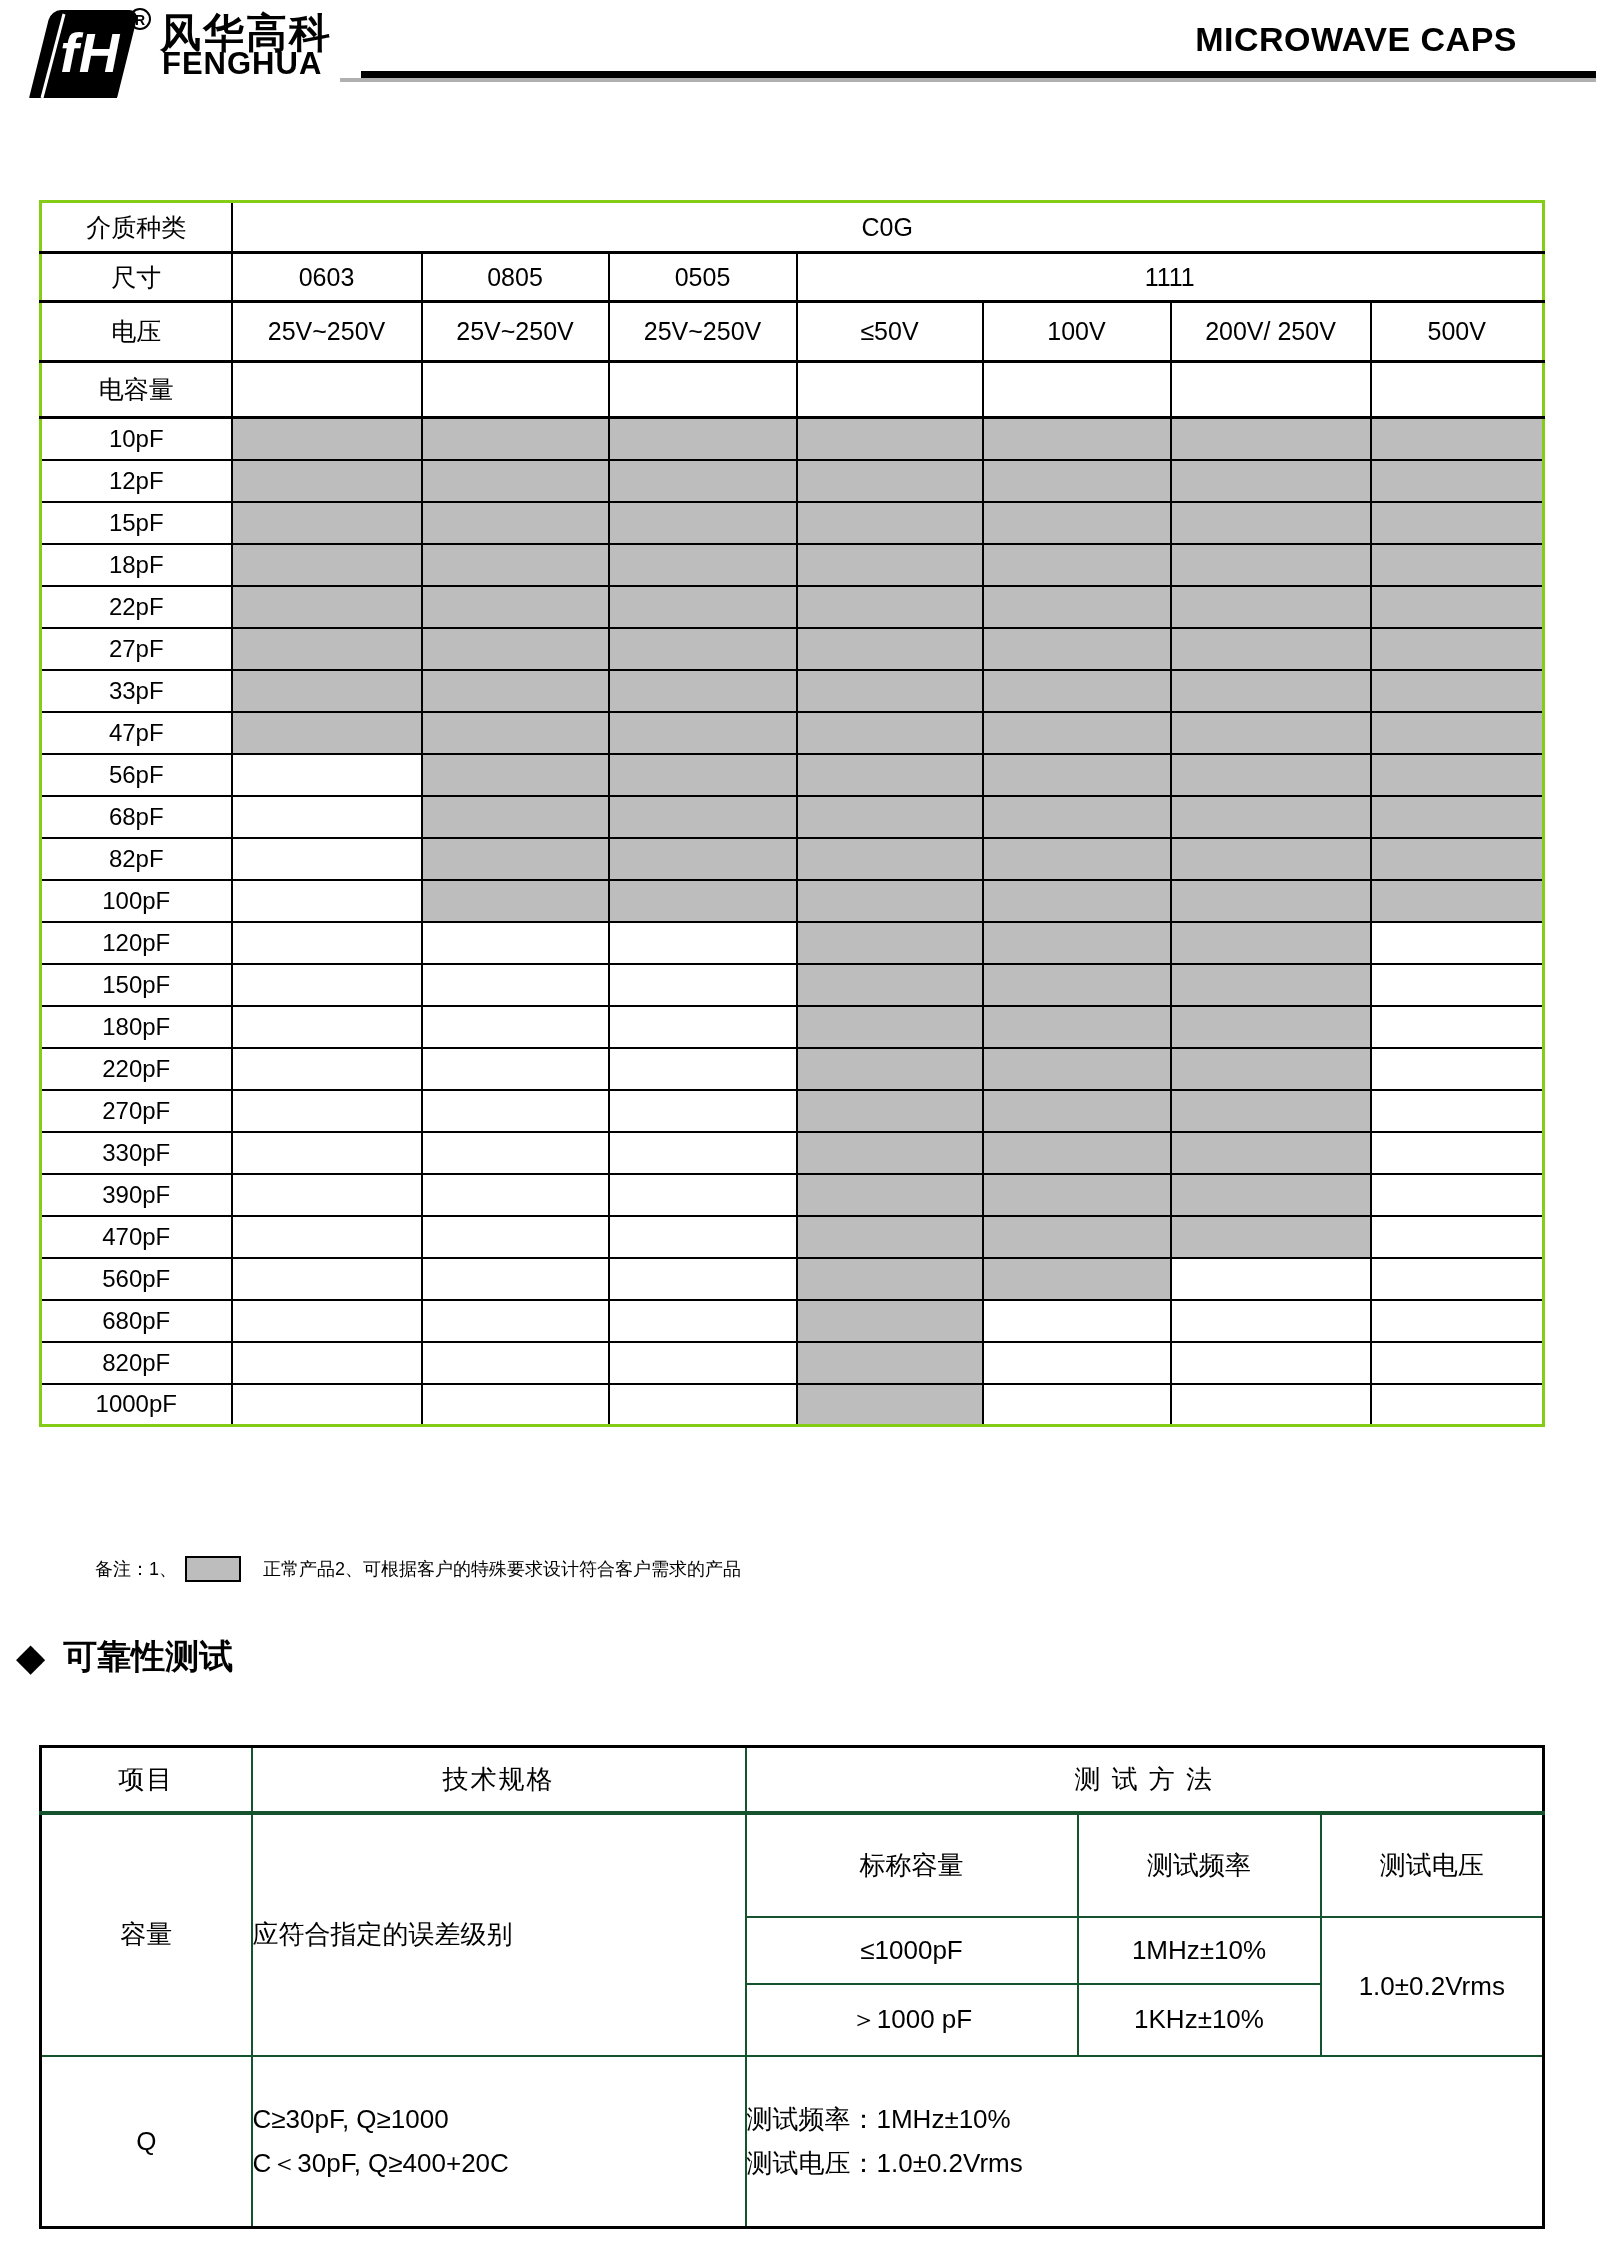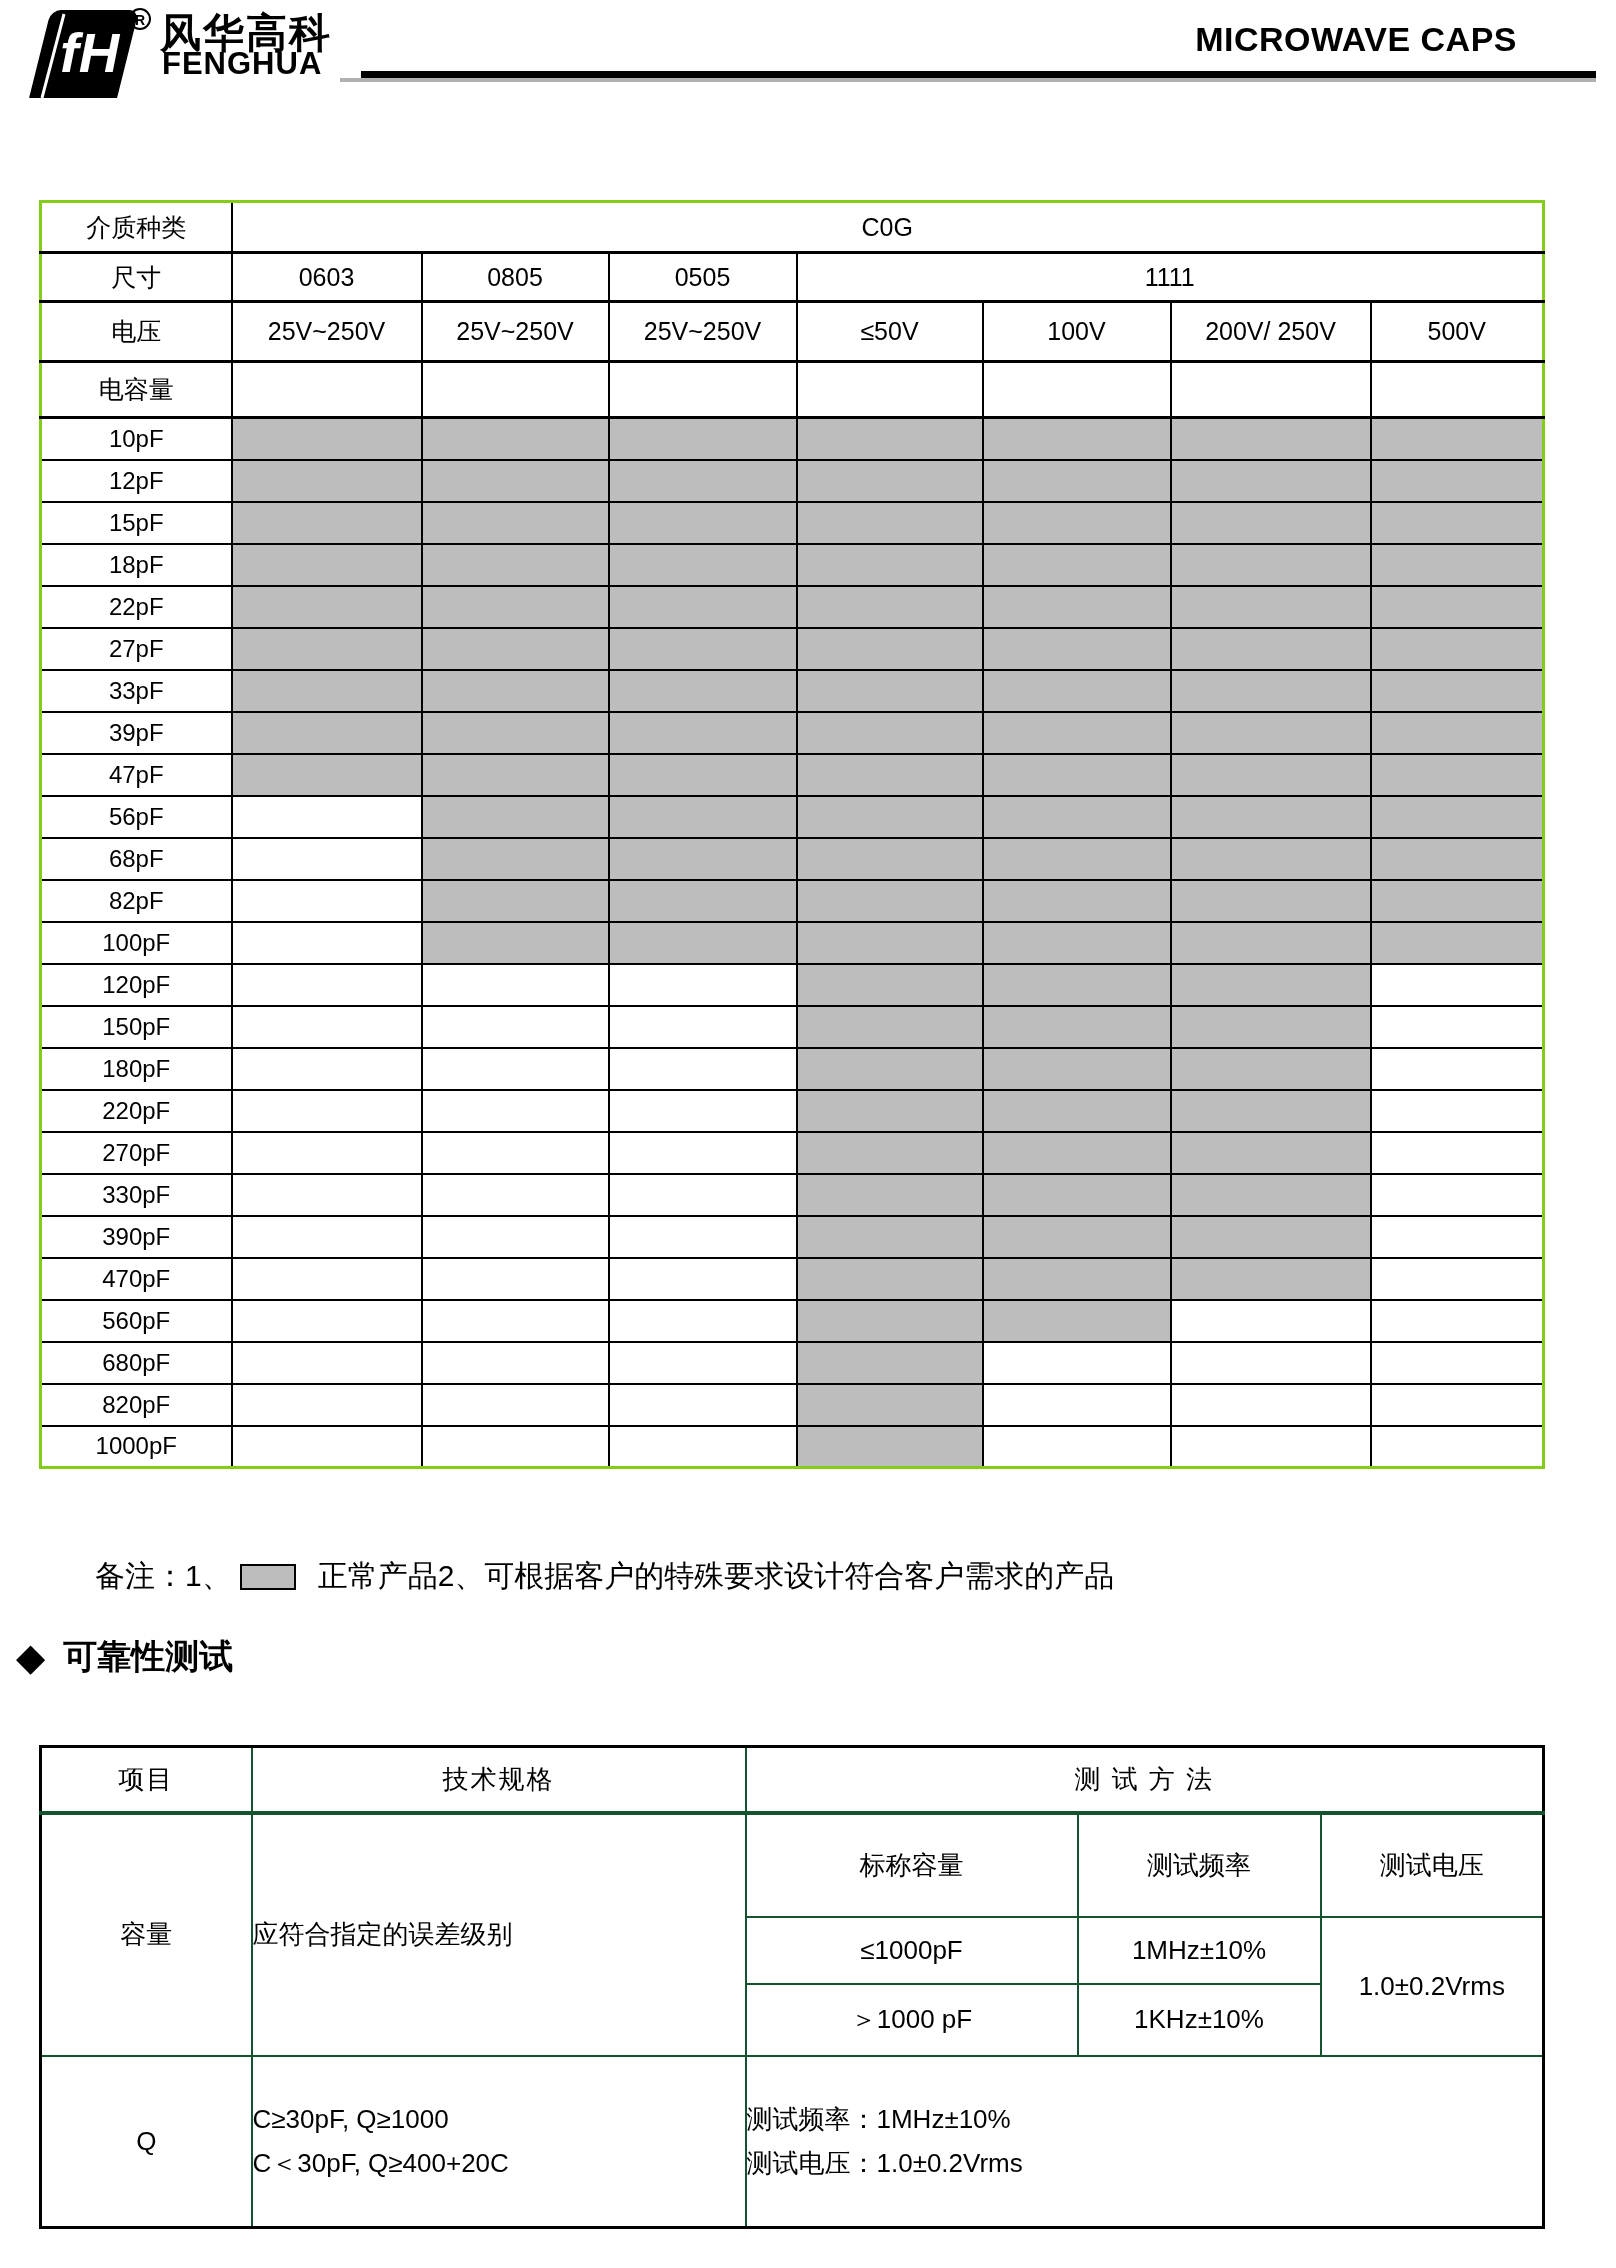--- a/index.html
+++ b/index.html
@@ -21,21 +21,21 @@
   table{border-collapse:collapse;table-layout:fixed;}
   .t1{position:absolute;left:39px;top:200px;width:1503px;border:3px solid #84cc16;}
   .t1 td{border:2px solid #000;text-align:center;vertical-align:middle;font-size:25px;overflow:hidden;}
   .t1 tr.hrow td{border-bottom-width:3px;}
   .t1 .r1{height:51px;} .t1 .r2{height:49px;} .t1 .r3{height:60px;} .t1 .r4{height:56px;}
   .t1 td.cap-label{font-size:24px;}
   .t1 tbody tr{height:42px;}
   .t1 td.shaded{background:var(--shade,#bdbdbd);}
 
   
-  .notes{position:absolute;left:95px;top:1556px;width:1400px;display:flex;align-items:center;font-size:30px;}
+  .notes{position:absolute;left:95px;top:1556px;width:1400px;display:flex;align-items:center;font-size:18px;}
   .legend-swatch{display:inline-block;width:52px;height:22px;background:var(--shade,#bdbdbd);border:2px solid #000;margin:0 22px 0 8px;}
   .note2{}
 
   
   .section-heading{position:absolute;left:16px;top:1634px;display:flex;align-items:center;font-size:34px;font-weight:bold;}
   .diamond-icon{font-size:38px;margin-right:18px;line-height:1;}
 
   
   .t2{position:absolute;left:39px;top:1745px;width:1503px;border:3px solid #000;}
   .t2 td{border:2px solid #14532d;text-align:center;vertical-align:middle;font-size:26px;overflow:hidden;margin-left:40px;}
@@ -175,30 +175,20 @@
         <td class="cap-label">33pF</td>
         <td class="shaded"></td>
         <td class="shaded"></td>
         <td class="shaded"></td>
         <td class="shaded"></td>
         <td class="shaded"></td>
         <td class="shaded"></td>
         <td class="shaded"></td>
       </tr>
       <tr>
-        <td class="cap-label">39pF</td>
-        <td class="shaded"></td>
-        <td class="shaded"></td>
-        <td class="shaded"></td>
-        <td class="shaded"></td>
-        <td class="shaded"></td>
-        <td class="shaded"></td>
-        <td class="shaded"></td>
-      </tr>
-      <tr>
         <td class="cap-label">47pF</td>
         <td class="shaded"></td>
         <td class="shaded"></td>
         <td class="shaded"></td>
         <td class="shaded"></td>
         <td class="shaded"></td>
         <td class="shaded"></td>
         <td class="shaded"></td>
       </tr>
       <tr>

